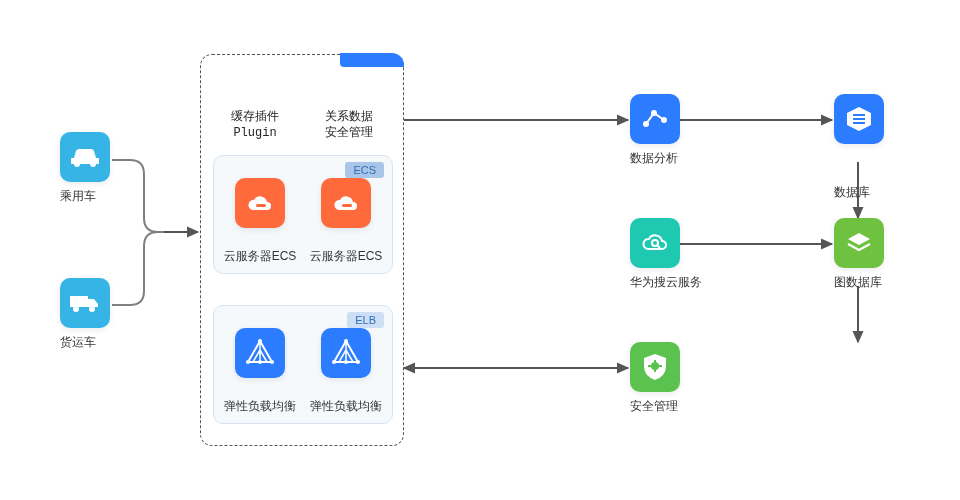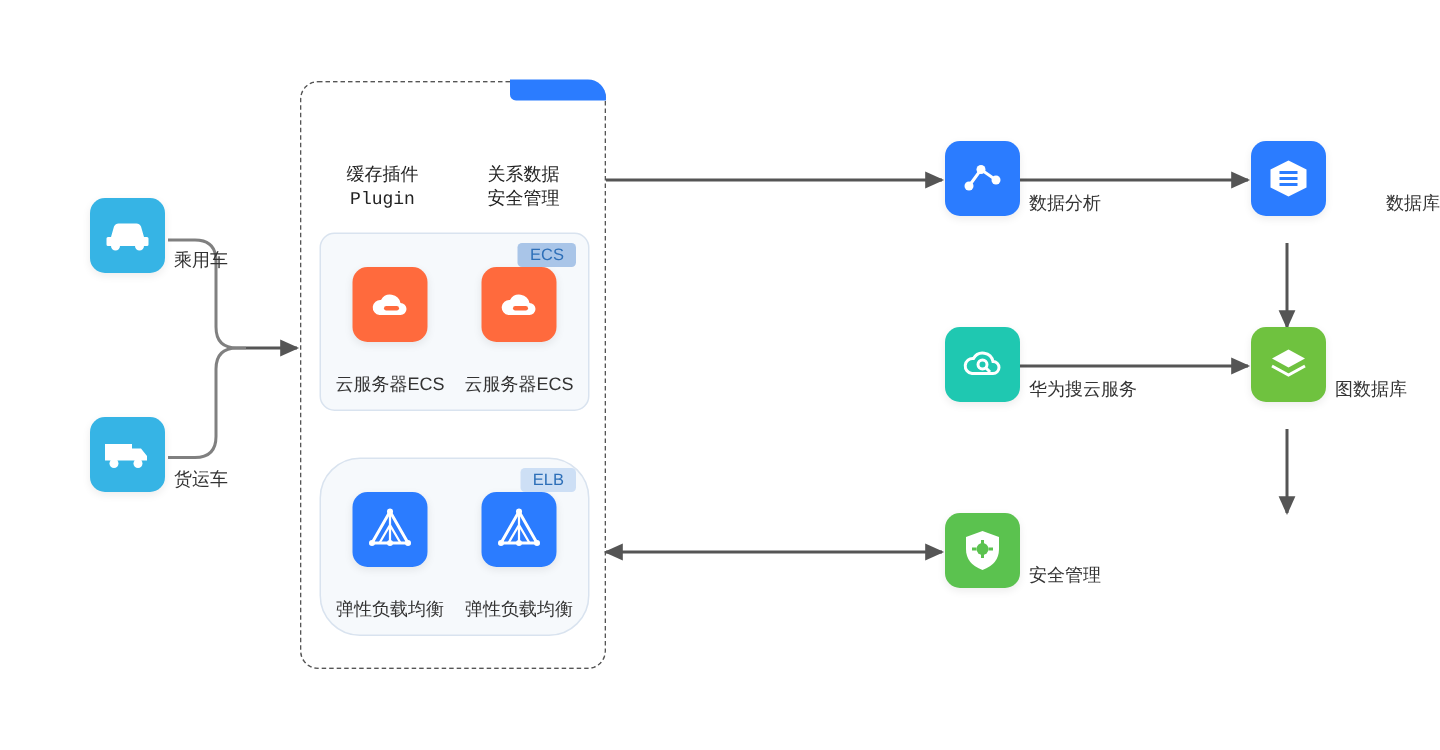--- a/index.html
+++ b/index.html
@@ -29,22 +29,22 @@
   }
   .lbl {
     font-size: 12px;
     color: #333;
     text-align: center;
     white-space: nowrap;
   }
   .node {
     position: absolute;
     display: flex;
-    flex-direction: row;
-    align-items: flex-end;
+    flex-direction: column;
+    align-items: flex-start;
     gap: 6px;
   }
   
   .center-col {
     position: absolute;
     left: 200px;
     top: 54px;
     width: 204px;
     height: 392px;
     border: 1.5px dashed #555;
@@ -192,21 +192,21 @@
           <svg width="30" height="20" viewBox="0 0 30 20">
                 <path d="M22 9 A7 7 0 0 0 9 7 A5 5 0 0 0 8 17 L22 17 A4 4 0 0 0 22 9 Z" fill="#fff"></path>
                 <rect x="11" y="11" width="10" height="3" rx="1.5" fill="#ff6a3d"></rect>
               </svg>
         </div>
         <div class="lbl">云服务器ECS</div>
       </div>
     </div>
   </div>
 
-  <div class="subbox" style="top:250px;border-radius:27px;">
+  <div class="subbox" style="top:250px;">
     <div class="badge" style="background:#cddff5; color:#2d6fb8;">ELB</div>
     <div class="pair">
       <div class="cell">
         <div class="tile" style="background:#2b7cff;">
           <svg width="30" height="30" viewBox="0 0 30 30">
                 <path d="M15 3 L27 24 L3 24 Z" fill="none" stroke="#fff" stroke-width="2"></path>
                 <path d="M15 3 L15 24 M15 12 L8 24 M15 12 L22 24" stroke="#fff" stroke-width="1.5" fill="none"></path>
                 <circle cx="15" cy="3" r="2" fill="#fff"></circle>
                 <circle cx="3" cy="24" r="2" fill="#fff"></circle>
                 <circle cx="27" cy="24" r="2" fill="#fff"></circle>

